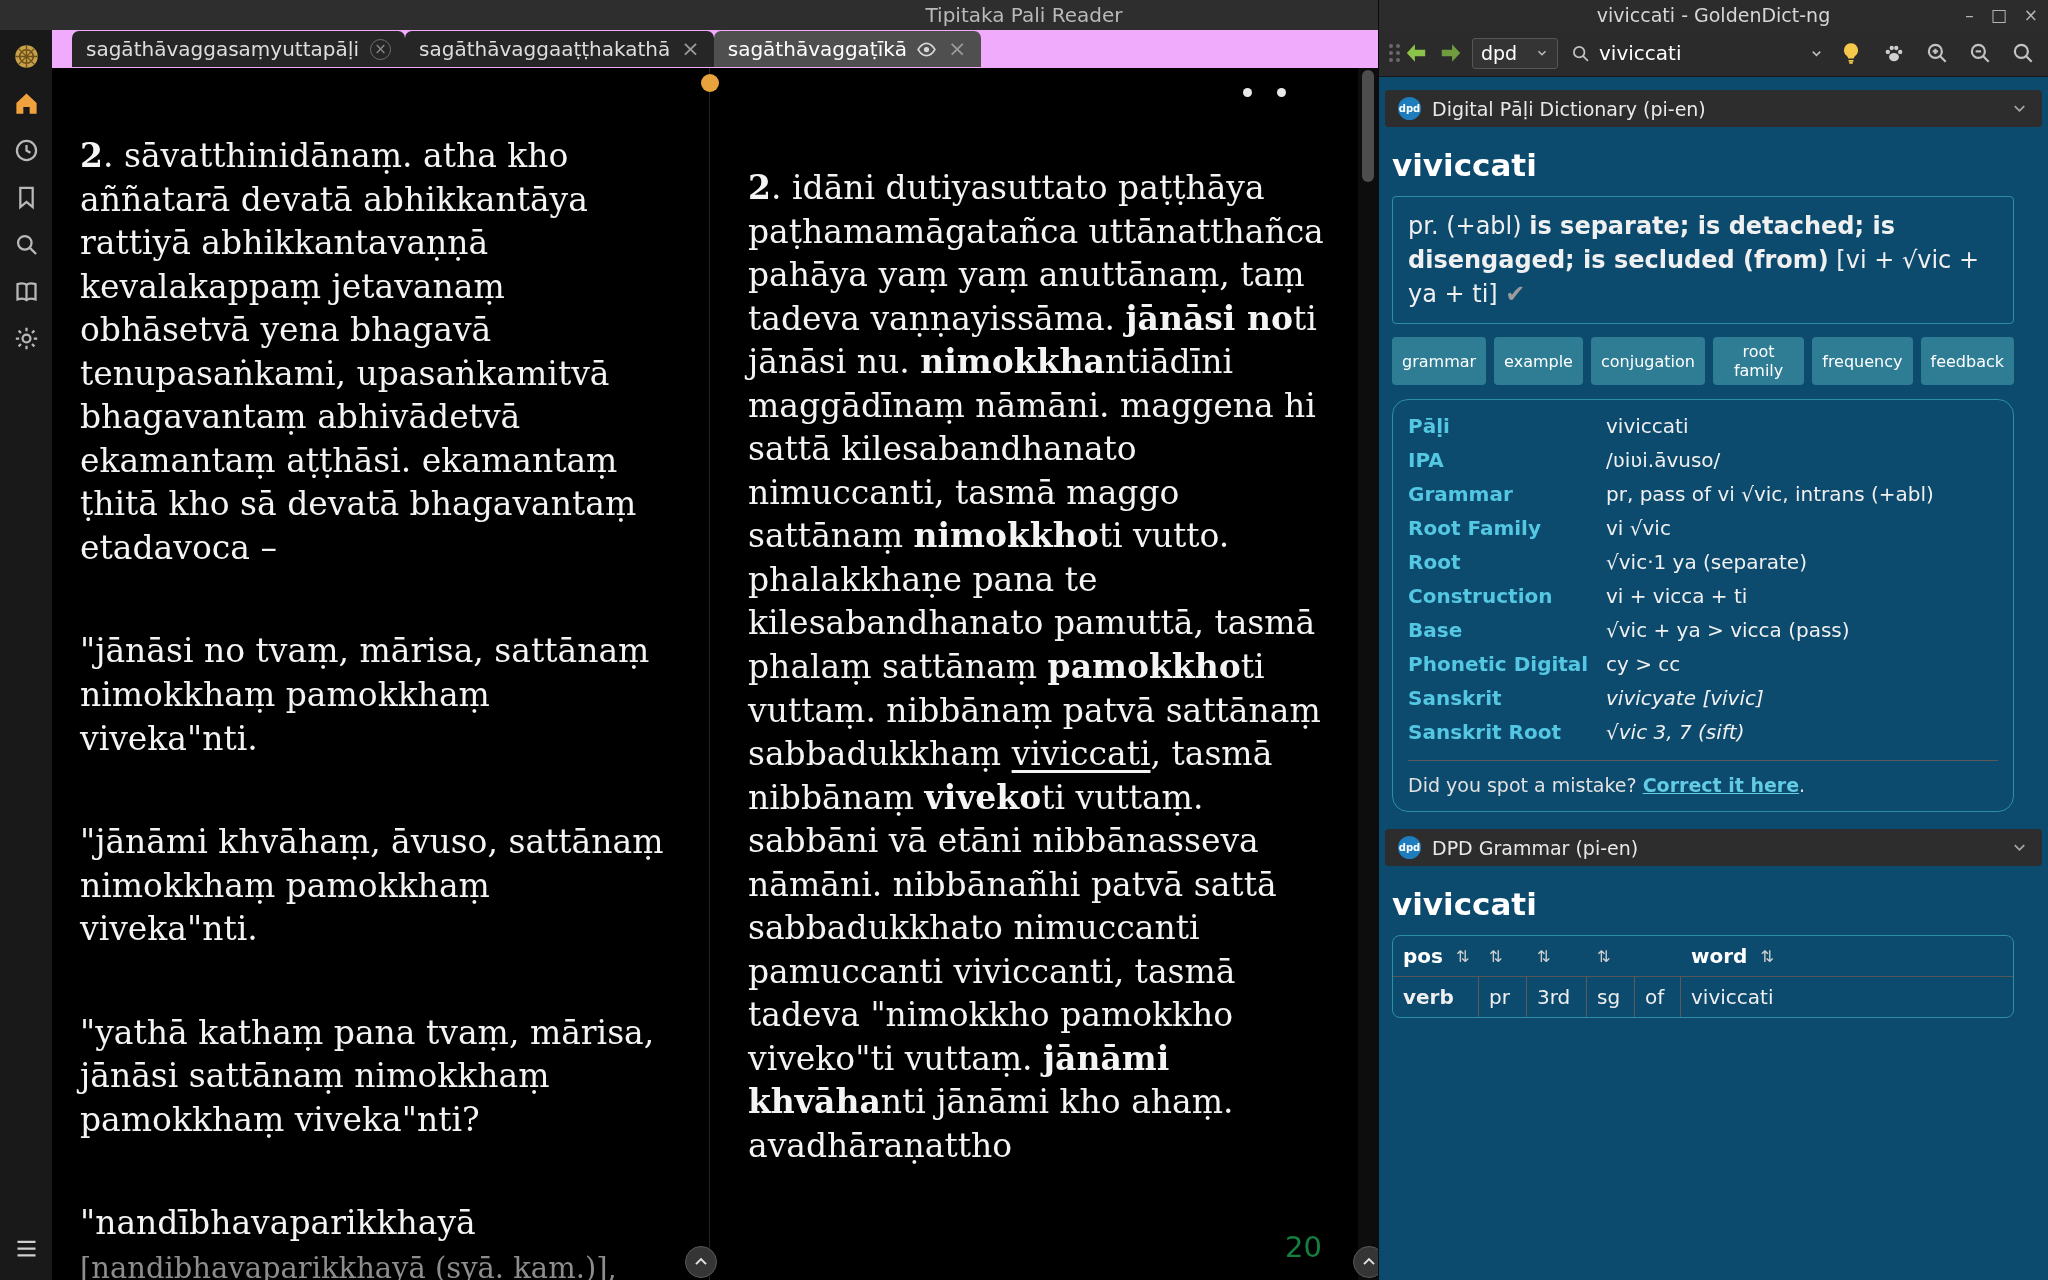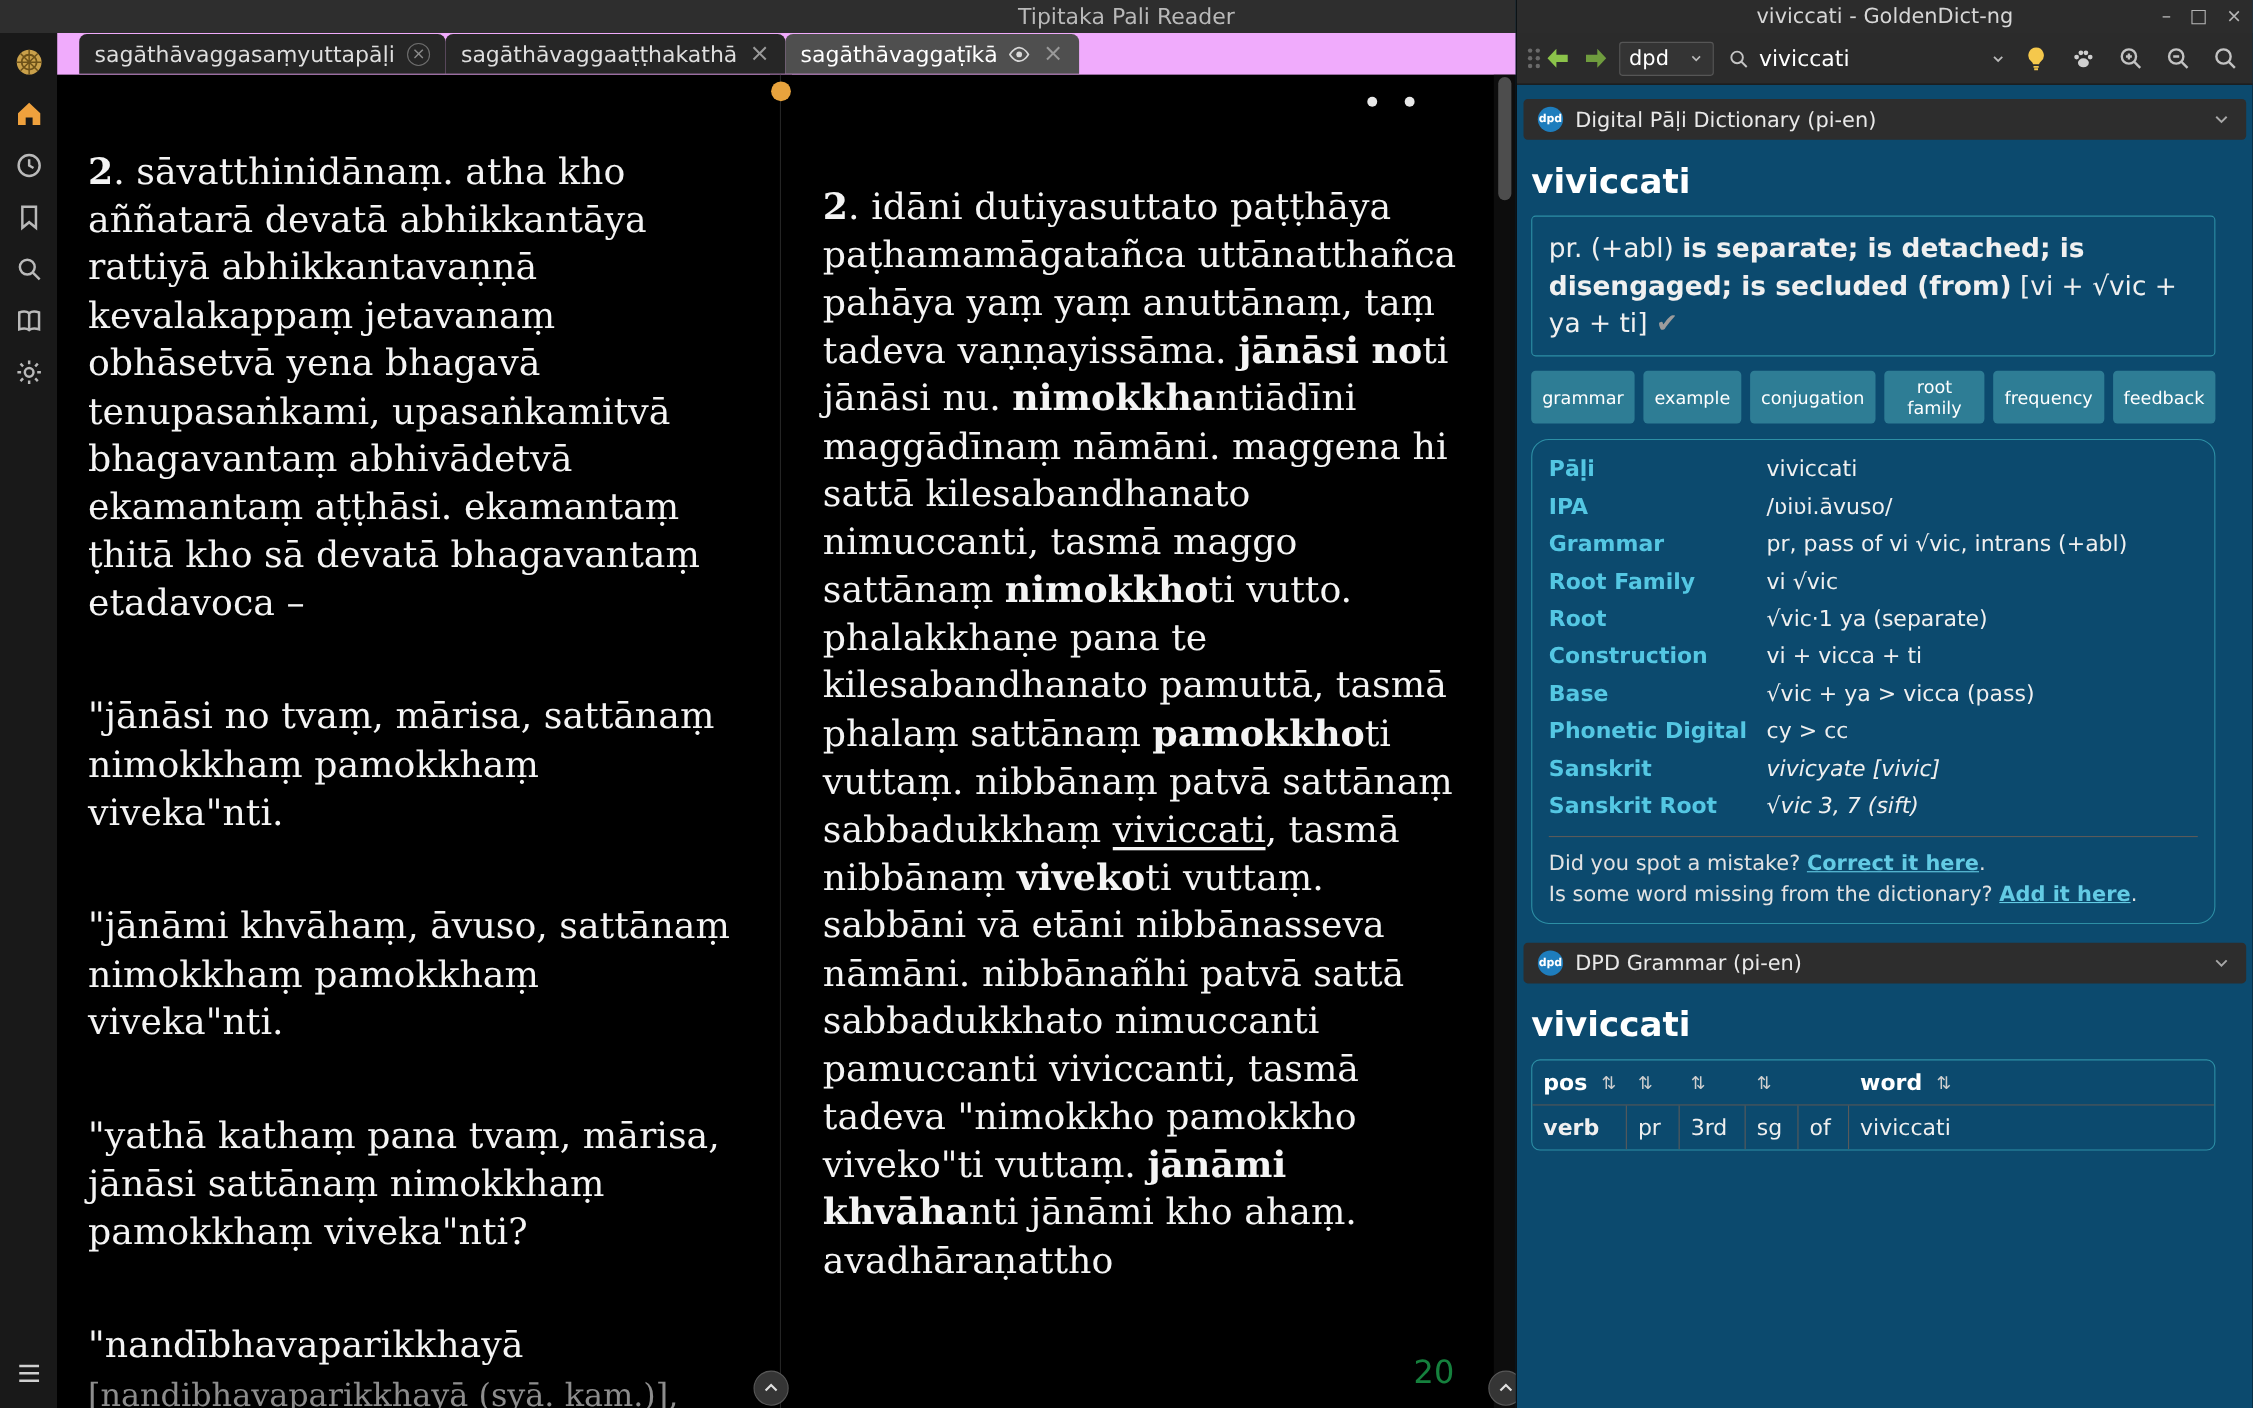--- a/index.html
+++ b/index.html
@@ -336,23 +336,20 @@
             </div>
             <div class="irow">
               <div class="ilabel">Sanskrit Root</div>
               <div class="ivalue it">√vic 3, 7 (sift)</div>
             </div>
           </div>
         <hr class="info-hr">
         <div class="qline">
           <span>Did you spot a mistake? </span><a class="qlink">Correct it here</a><span>.</span>
         </div>
-        <div class="qline">
-          <span>Is some word missing from the dictionary? </span><a class="qlink">Add it here</a><span>.</span>
-        </div>
       </div>
     </div>
 
     <div class="dict-header">
       <span class="dpd-logo">dpd</span>
       <span>DPD Grammar (pi-en)</span>
       <span class="chevron">
         <svg width="19" height="19" viewBox="0 0 24 24" fill="none" stroke="#a8a8a8" stroke-width="2.2">
             <path d="M6 9l6 6 6-6"></path>
           </svg>

